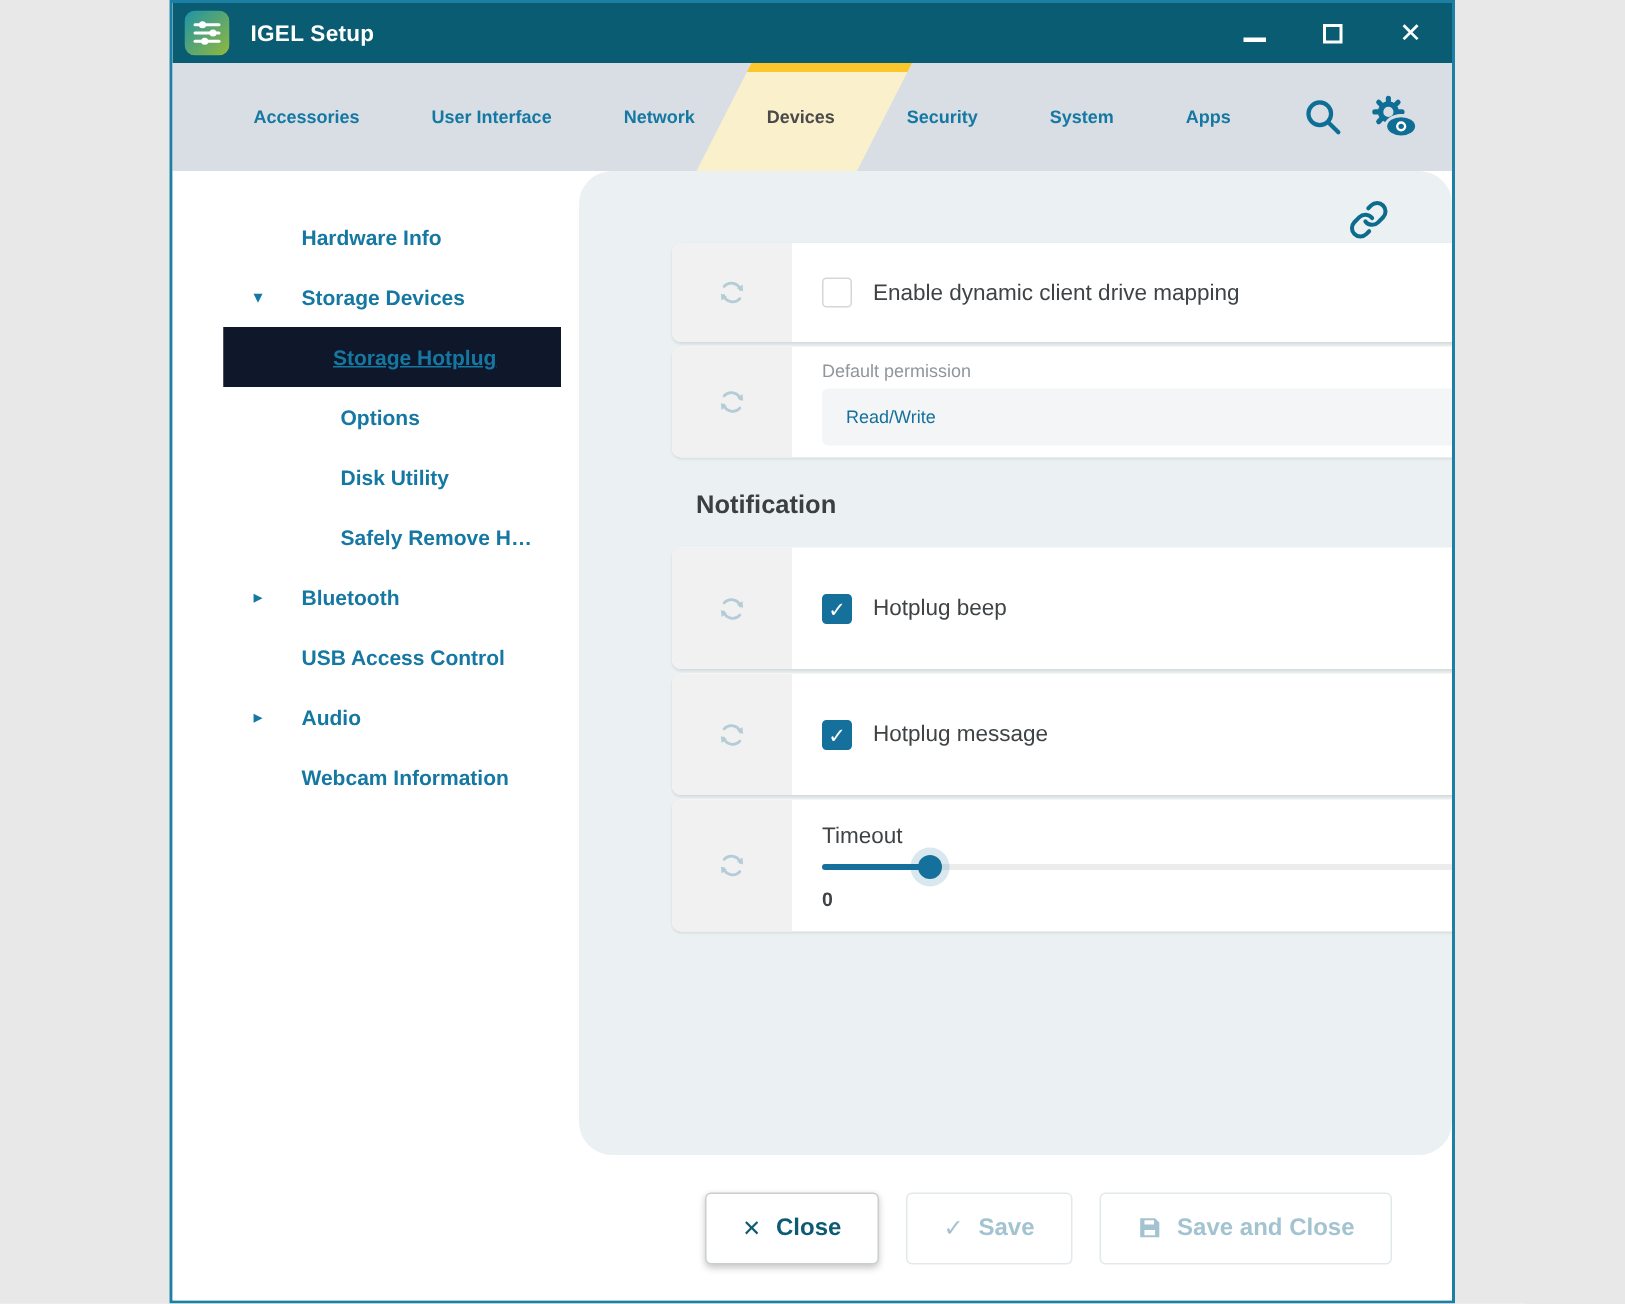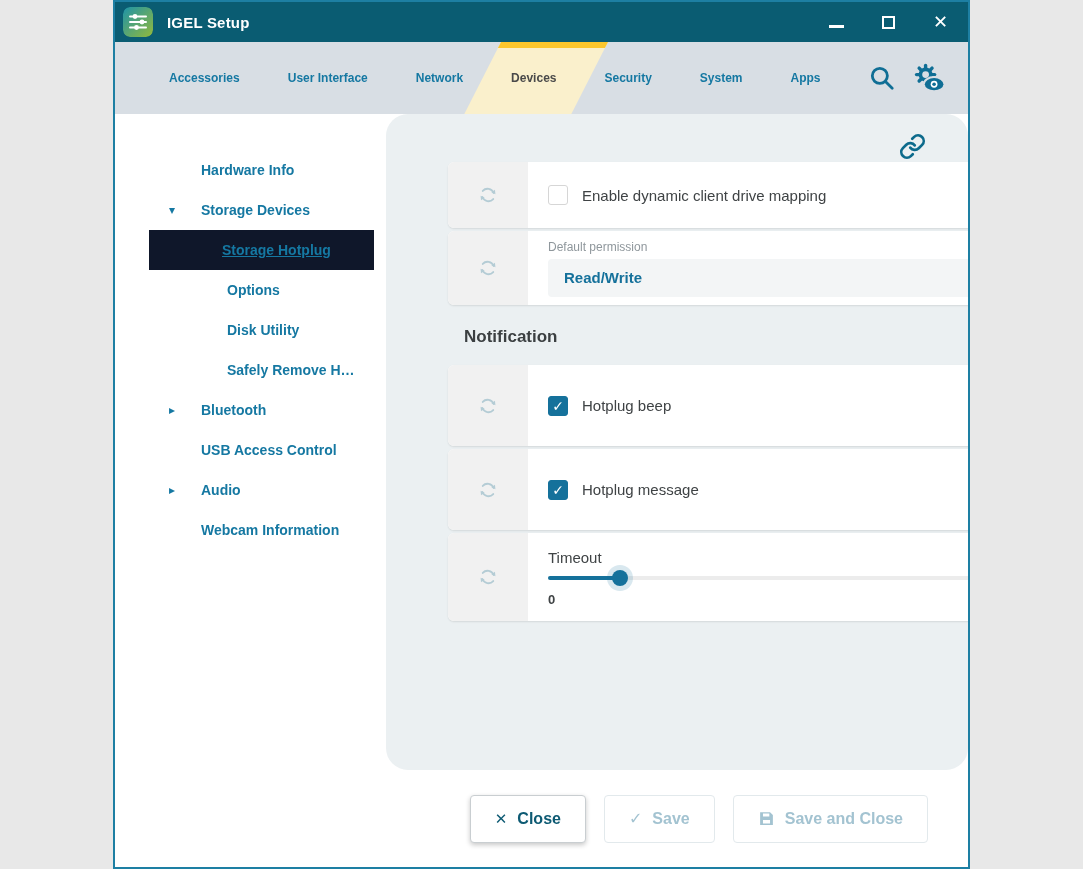--- a/index.html
+++ b/index.html
@@ -23,21 +23,21 @@
   .tab.active{color:#4a4a4a;}
   .tab.active::before{
     content:"";position:absolute;top:0;bottom:0;left:14px;right:-28px;
     background:#faf0cc;border-top:6px solid #fcc72d;
     transform:skewX(-27deg);transform-origin:top left;z-index:-1;
   }
   .tabbar-icons{margin-left:auto;display:flex;align-items:center;gap:16px;padding-right:22px;}
   .tabbar-icons .icbtn{cursor:pointer;display:flex;align-items:center;}
   
   .body{flex:1;display:flex;min-height:0;}
-  .sidebar{width:271px;background:#fff;padding-top:36px;flex-shrink:0;}
+  .sidebar{width:271px;background:#fff;padding-top:24px;flex-shrink:0;}
   .side-item{position:relative;height:40px;display:flex;align-items:center;margin-left:34px;margin-right:12px;
     color:#1578a2;font-size:14px;font-weight:600;cursor:pointer;}
   .side-item .tree-arrow{position:absolute;left:20px;font-size:12px;color:#1578a2;}
   .lvl1{padding-left:52px;}
   .lvl2{padding-left:78px;}
   .side-item.selected{background:#0f172a;border-left:2px solid #0f172a;padding-left:71px;text-decoration:underline;}
   
   .main{flex:1;display:flex;flex-direction:column;min-width:0;}
   .content{height:656px;background:#ebf0f2;padding:16px 8px 0 62px;overflow:hidden;border-radius:22px;}
   .link-row{display:flex;justify-content:flex-end;padding-right:34px;height:32px;align-items:center;}
@@ -49,21 +49,21 @@
   .checkbox{width:20px;height:20px;border:1px solid #d6d6d6;border-radius:3px;background:#fff;
     display:flex;align-items:center;justify-content:center;cursor:pointer;flex-shrink:0;}
   .checkbox .tick{display:none;color:#fff;font-size:14px;font-weight:700;line-height:1;}
   .checkbox.checked{background:#15719b;border-color:#15719b;}
   .checkbox.checked .tick{display:block;}
   .cb-label{margin-left:14px;font-size:15px;color:#3f4345;}
   .select-wrap{flex:1;display:flex;flex-direction:column;justify-content:center;padding-right:26px;}
   .select-label{font-size:12px;color:#8f979c;margin-bottom:5px;}
   .select-field{height:38px;background:#f3f5f6;border-radius:4px;display:flex;align-items:center;
     padding:0 16px;cursor:pointer;}
-  .select-value{color:#15719b;font-size:15px;font-weight:700;text-align:center;}
+  .select-value{color:#15719b;font-size:12px;font-weight:400;text-align:center;}
   .select-caret{margin-left:auto;color:#15719b;font-size:15px;}
   .section-title{font-size:17px;font-weight:700;color:#3b3f41;margin:22px 0 18px 16px;}
   .info-btn{position:absolute;top:12px;right:14px;cursor:pointer;display:flex;}
   .slider-block{flex:1;padding:12px 46px 10px 0;display:flex;flex-direction:column;justify-content:center;}
   .slider-top{display:flex;justify-content:space-between;align-items:center;margin-bottom:10px;text-align:center;}
   .slider-name{font-size:15px;color:#3f4345;}
   .slider-val{font-size:15px;color:#3f4345;font-weight:600;}
   .slider-track{position:relative;height:4px;background:#ececec;border-radius:2px;margin-bottom:12px;}
   .slider-fill{position:absolute;left:0;top:0;height:4px;background:#15719b;border-radius:2px;}
   .slider-thumb{position:absolute;top:50%;width:16px;height:16px;background:#15719b;border-radius:50%;

